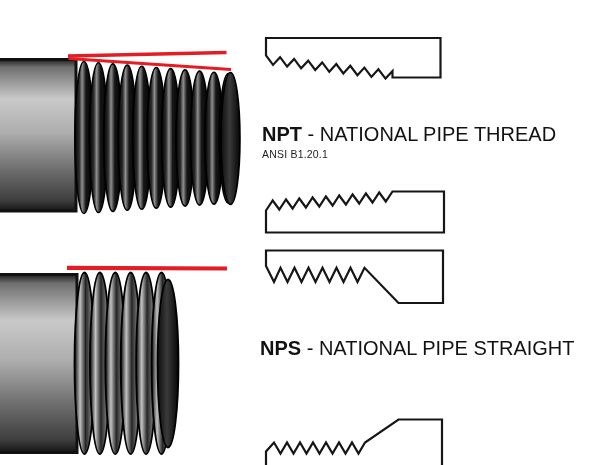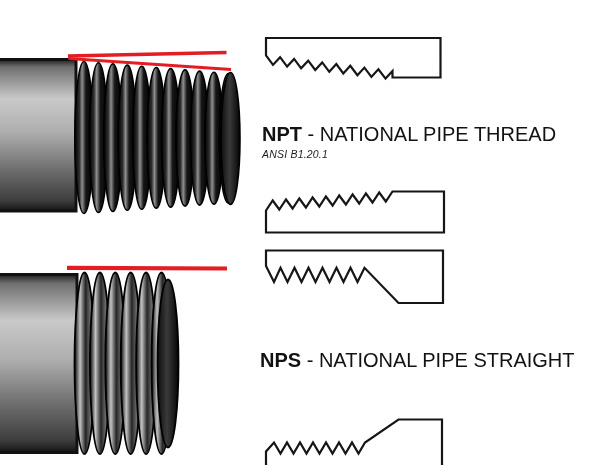--- a/index.html
+++ b/index.html
@@ -2,23 +2,23 @@
 <html><head>
 <meta charset="utf-8">
 <style>
   html,body{margin:0;padding:0;background:#fff;}
   .canvas{position:relative;width:600px;height:465px;background:#ffffff;overflow:hidden;
           font-family:"Liberation Sans",sans-serif;margin-top:24px;}
   svg{position:absolute;left:0;top:0;}
   .section-label{position:absolute;color:#111;}
   .heading{font-size:20px;line-height:20px;white-space:pre;letter-spacing:0px;color:#121212;}
   .heading .abbr{font-weight:bold;}
-  .ansi{font-style:italic;font-size:10.5px;letter-spacing:.2px;margin-top:4px;color:#1d1d1d;}
+  .ansi{font-size:10.5px;letter-spacing:.2px;margin-top:4px;color:#1d1d1d;}
   .npt-label{left:262px;top:100px;}
-  .nps-label{left:260px;top:326px;}
+  .nps-label{left:260px;top:314px;}
 </style>
 </head>
 <body>
 
 <div class="canvas">
 
   <svg width="600" height="465" viewBox="0 0 600 465">
     <defs>
       <linearGradient id="gBody" x1="0" y1="0" x2="0" y2="1">
         <stop offset="0" stop-color="#1f1f1f"></stop>

